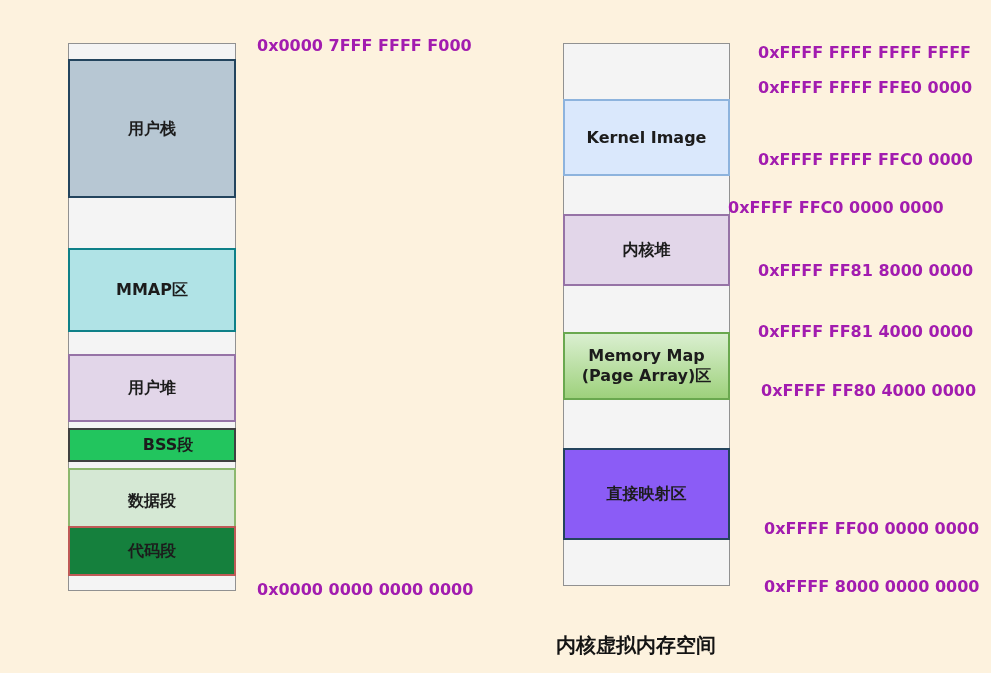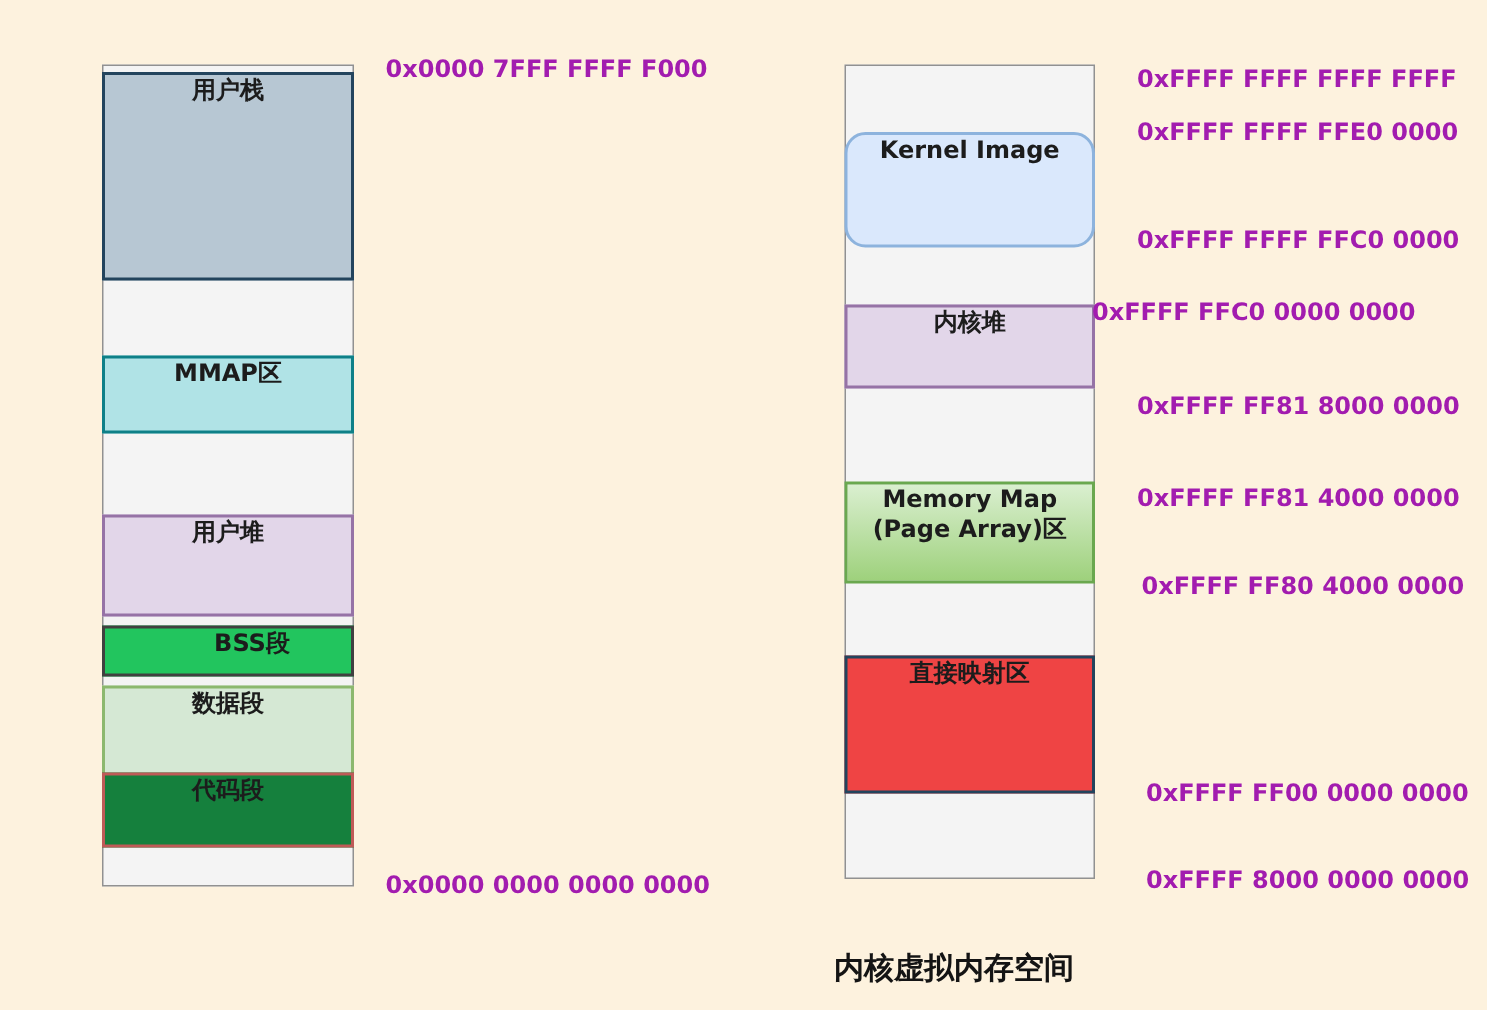--- a/index.html
+++ b/index.html
@@ -15,41 +15,42 @@
   .column {
     position: absolute;
     background: #f4f4f4;
     border: 1px solid #919191;
   }
   .block {
     position: absolute;
     left: -1px;
     right: -1px;
     display: flex;
-    align-items: flex-start;
+    align-items: center;
     justify-content: center;
+    margin-top: 11px;
   }
   .block-label {
     font-weight: bold;
     font-size: 16px;
     color: #1c1c1c;
     text-align: center;
     white-space: pre-line;
     line-height: 1.25;
   }
   .blk-stack   { background: #b7c7d3; border: 2px solid #23445d; }
   .blk-mmap    { background: #b0e3e6; border: 2px solid #0e8088; }
   .blk-heap    { background: #e2d6e9; border: 2px solid #9673a6; }
   .blk-bss     { background: #22c55e; border: 2px solid #404040; padding-left: 32px; }
   .blk-data    { background: #d5e8d4; border: 2px solid #8cb86e; }
   .blk-code    { background: #15803d; border: 2px solid #bf5a57; }
   .blk-kimg    { background: #dae8fc; border: 2px solid #8db3dd; }
   .blk-kheap   { background: #e2d6e9; border: 2px solid #9673a6; }
   .blk-memmap  { background: linear-gradient(#daefd0, #9ed17c); border: 2px solid #6aa84f; }
-  .blk-direct  { background: #ef4444; border: 2px solid #23445d; }
+  .blk-direct  { background: #8b5cf6; border: 2px solid #23445d; }
   .addr {
     position: absolute;
     font-weight: bold;
     font-size: 16px;
     color: #a21caf;
     white-space: nowrap;
     letter-spacing: 0px;
   }
   .diagram-title {
     position: absolute;
@@ -61,21 +62,21 @@
 </style>
 </head>
 <body>
 
 <div class="canvas">
 
   <div class="column" style="left:68px; top:43px; width:168px; height:548px;">
     <div class="block blk-stack" style="top:4px; height:139px;">
       <span class="block-label">用户栈</span>
     </div>
-    <div class="block blk-mmap" style="top:193px; height:52px;">
+    <div class="block blk-mmap" style="top:193px; height:84px;">
       <span class="block-label">MMAP区</span>
     </div>
     <div class="block blk-heap" style="top:299px; height:68px;">
       <span class="block-label">用户堆</span>
     </div>
     <div class="block blk-bss" style="top:373px; height:34px;">
       <span class="block-label">BSS段</span>
     </div>
     <div class="block blk-data" style="top:413px; height:65px;">
       <span class="block-label">数据段</span>
@@ -83,24 +84,24 @@
     <div class="block blk-code" style="top:471px; height:50px;">
       <span class="block-label">代码段</span>
     </div>
   </div>
 
   <span class="addr" style="left:257px; top:36px;">0x0000 7FFF FFFF F000</span>
   <span class="addr" style="left:257px; top:580px;">0x0000 0000 0000 0000</span>
 
 
   <div class="column" style="left:563px; top:43px; width:167px; height:543px;">
-    <div class="block blk-kimg" style="top:44px; height:77px;border-radius:14px;">
+    <div class="block blk-kimg" style="top:44px; height:77px;">
       <span class="block-label">Kernel Image</span>
     </div>
-    <div class="block blk-kheap" style="top:159px; height:56px;">
+    <div class="block blk-kheap" style="top:159px; height:72px;">
       <span class="block-label">内核堆</span>
     </div>
     <div class="block blk-memmap" style="top:277px; height:68px;">
       <span class="block-label">Memory Map
 (Page Array)区</span>
     </div>
     <div class="block blk-direct" style="top:393px; height:92px;">
       <span class="block-label">直接映射区</span>
     </div>
   </div>

